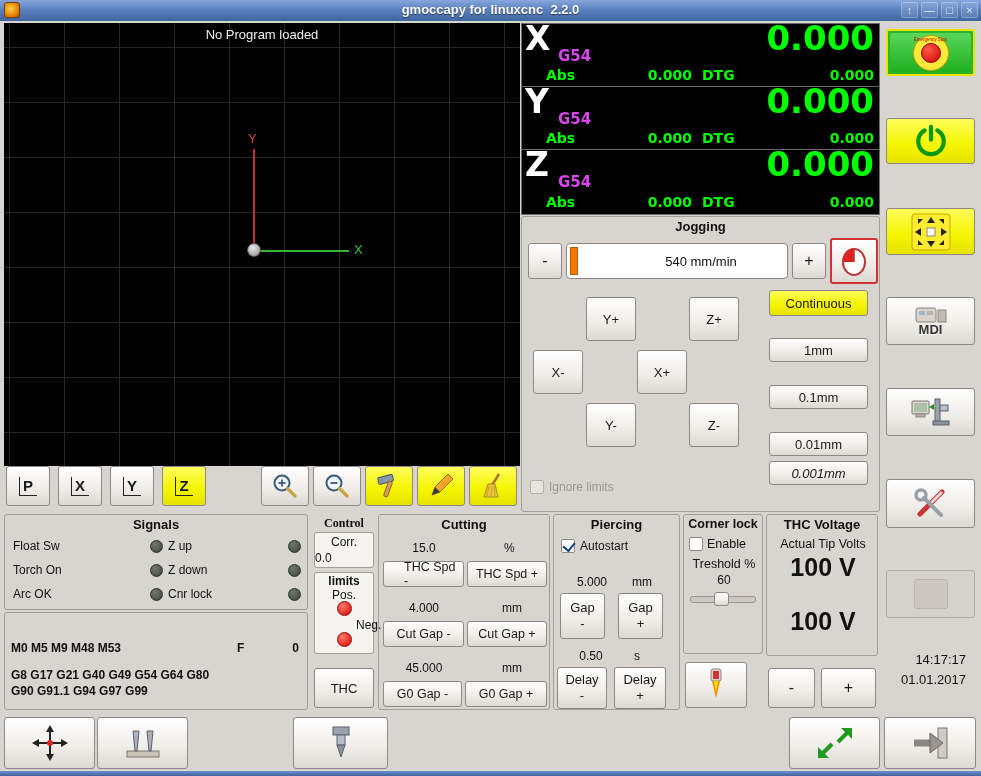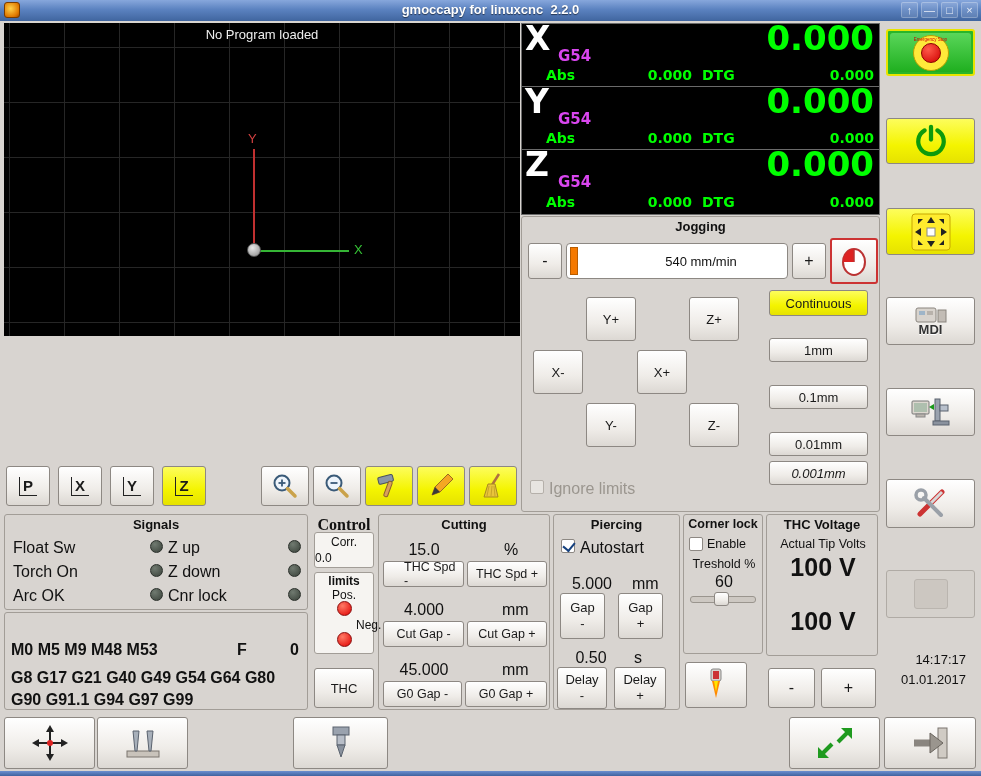--- a/index.html
+++ b/index.html
@@ -6,30 +6,30 @@
 html,body{width:981px;height:776px;}
 body{font-family:"Liberation Sans",sans-serif;background:#d8d4d0;position:relative;overflow:hidden;color:#111;}
 .abs{position:absolute;}
 
 .titlebar{position:absolute;left:0;top:0;width:981px;height:21px;background:linear-gradient(#87a7dc,#5b82c0 45%,#40659f);}
 .title-text{position:absolute;left:0;right:0;top:2px;text-align:center;color:#fff;font-weight:bold;font-size:13px;white-space:pre;text-shadow:0 1px 1px rgba(0,0,0,.55);}
 .win-controls{position:absolute;right:3px;top:2px;display:flex;gap:3px;}
 .win-btn{width:17px;height:16px;font-size:11px;line-height:15px;text-align:center;color:#e9eef8;background:rgba(255,255,255,.12);border:1px solid rgba(255,255,255,.25);border-radius:2px;}
 .app-icon{position:absolute;left:4px;top:2px;width:16px;height:16px;border-radius:3px;background:radial-gradient(circle at 40% 40%,#ffd24a,#e07800 70%,#9a4a00);border:1px solid #7a3c00;}
 
-.preview{position:absolute;left:4px;top:23px;width:516px;height:313px;background:#000;background-image:linear-gradient(#262626 1px,transparent 1px),linear-gradient(90deg,#262626 1px,transparent 1px);background-size:55px 55px;background-position:5px 24px;}
+.preview{position:absolute;left:4px;top:23px;width:516px;height:443px;background:#000;background-image:linear-gradient(#262626 1px,transparent 1px),linear-gradient(90deg,#262626 1px,transparent 1px);background-size:55px 55px;background-position:5px 24px;}
 .preview-msg{position:absolute;top:4px;left:0;right:0;text-align:center;color:#eee;font-size:13px;}
 
 .btn{position:absolute;background:linear-gradient(#ffffff,#efece8 60%,#dcd8d3);border:1px solid #8d8883;border-radius:3px;display:flex;align-items:center;justify-content:center;font-size:13px;color:#1a1a1a;}
 .btn.yellow{background:linear-gradient(#fdfd5c,#f4f400 60%,#e6e200);}
 .btn.col{flex-direction:column;}
 .multiline{white-space:pre-line;text-align:center;line-height:1.2;}
 .frame{position:absolute;border:1px solid #a29d97;border-radius:3px;}
 .frame-title{position:absolute;top:2px;left:0;right:0;text-align:center;font-weight:bold;font-size:13px;}
-.lbl{position:absolute;font-size:16px;}
+.lbl{position:absolute;font-size:12px;}
 .b{font-weight:bold;}
 .led{position:absolute;width:13px;height:13px;border-radius:50%;background:radial-gradient(circle at 35% 30%,#707a70,#3a423a);border:1px solid #2a2f2a;}
 .led.red{width:15px;height:15px;background:radial-gradient(circle at 35% 30%,#ff7a66,#e00000);border:1px solid #8a0c0c;}
 .checkbox{position:absolute;width:14px;height:14px;background:#fff;border:1px solid #8d8883;border-radius:2px;}
 .checkbox.checked::after{content:"";position:absolute;left:3px;top:0;width:6px;height:9px;border:solid #16417e;border-width:0 2px 2px 0;transform:rotate(40deg);}
 .checkbox.disabled{background:#e8e5e1;border-color:#b5b0aa;}
 .view-letter{font-weight:bold;font-size:15px;border-left:1px solid #222;border-bottom:1px solid #222;padding:0 4px 1px 3px;}
 
 .dro{position:absolute;left:521px;top:23px;width:359px;height:192px;background:#000;border:1px solid #6a6a6a;}
 .dro-row{position:relative;width:100%;height:63px;border-bottom:1px solid #6a6a6a;font-family:"DejaVu Sans",sans-serif;}

